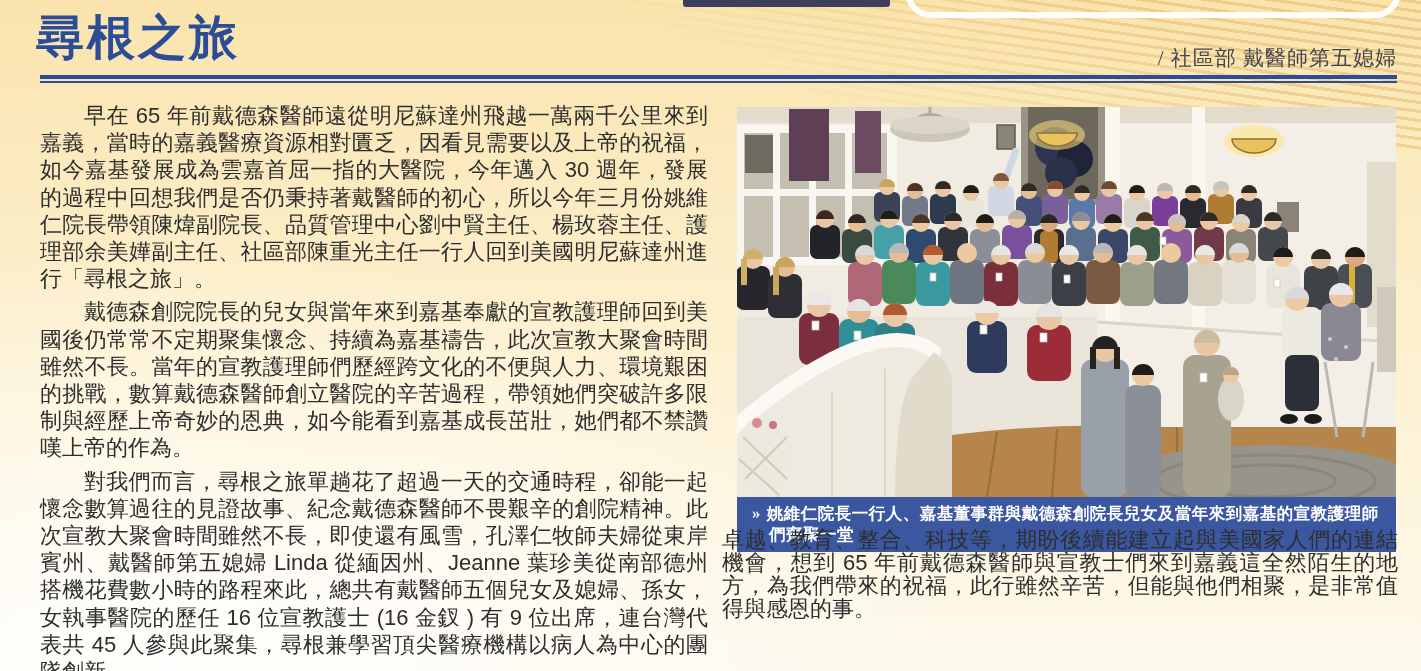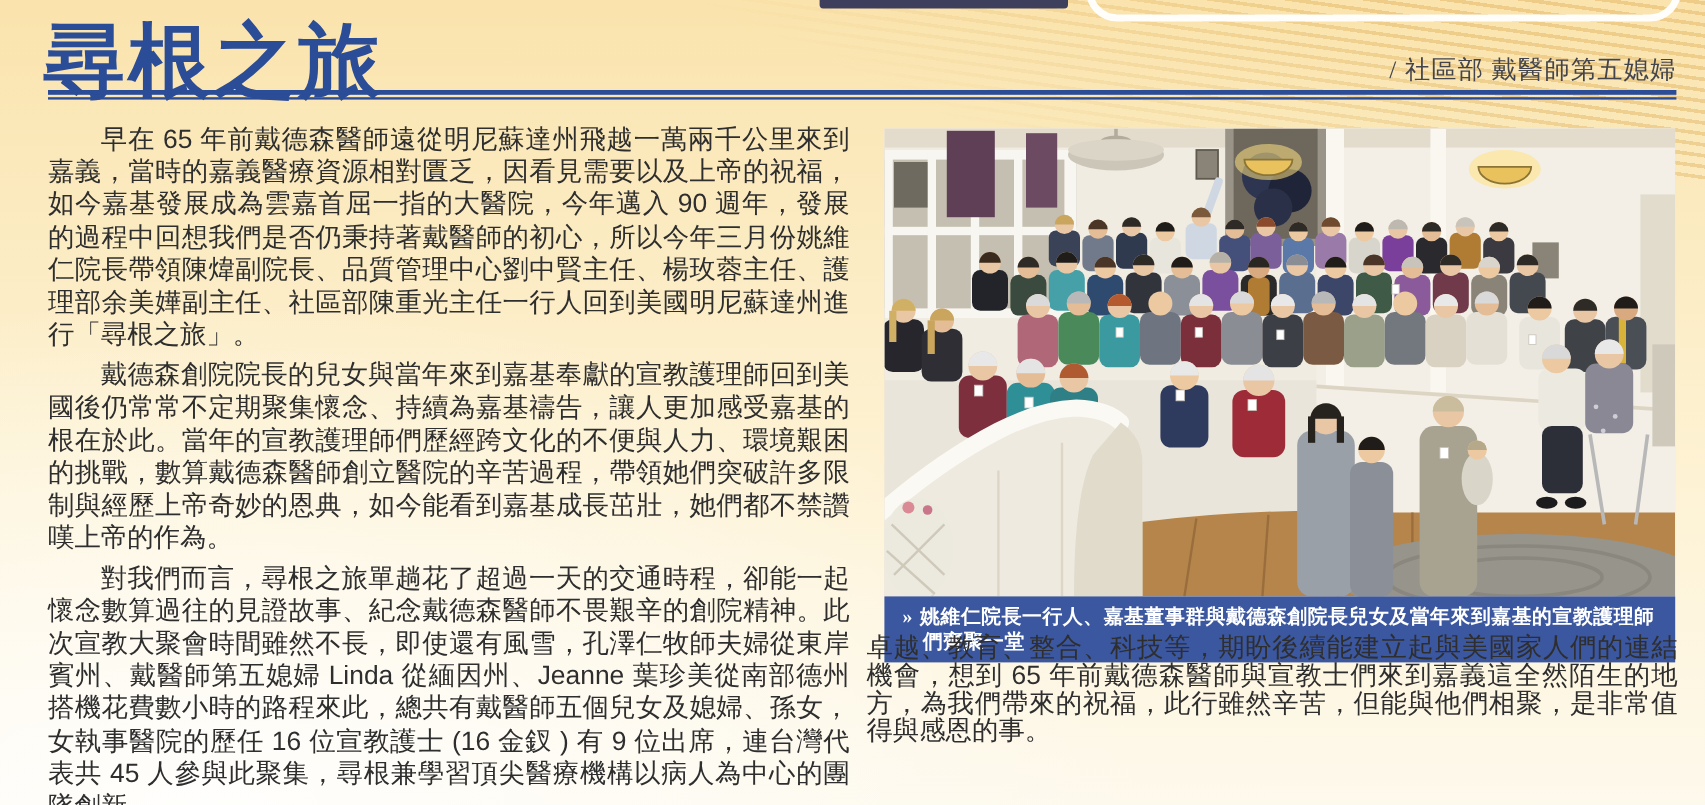--- a/index.html
+++ b/index.html
@@ -14,21 +14,21 @@
     position:absolute;top:0;left:540px;width:881px;height:150px;
     background:repeating-linear-gradient(8deg, rgba(222,173,84,0) 0 6px, rgba(219,168,78,.38) 6px 9px);
     -webkit-mask-image:linear-gradient(205deg, #000 25%, transparent 70%);
     mask-image:linear-gradient(205deg, #000 25%, transparent 70%);
     pointer-events:none;
   }
   .navy-tab{position:absolute;left:683px;top:0;width:207px;height:7px;background:#3e3f5d;border-radius:0 0 3px 3px;}
   .white-box{position:absolute;left:905px;top:-42px;width:484px;height:48px;border:6px solid rgba(255,255,255,.95);border-radius:26px;}
   .title{
     position:absolute;left:36px;top:6px;margin:0;
-    font-size:68px;font-weight:800;letter-spacing:3px;color:#2b4c97;
+    font-size:48px;font-weight:800;letter-spacing:3px;color:#2b4c97;
   }
   .byline{
     position:absolute;top:44px;right:24px;
     font-family:"Liberation Serif", serif;
     font-size:21px;color:#44444c;letter-spacing:1px;
   }
   .rule{position:absolute;left:40px;top:75px;width:1357px;border-top:4px solid #2b4c97;}
   .rule::after{content:"";display:block;margin-top:2px;border-top:2px solid #2b4c97;}
   .col-left{
     position:absolute;left:40px;top:102px;width:668px;
@@ -56,22 +56,22 @@
 
 <div class="stripes"></div>
 <div class="navy-tab"></div>
 <div class="white-box"></div>
 
 <h1 class="title">尋根之旅</h1>
 <div class="byline"><span>/</span> <span>社區部 戴醫師第五媳婦</span></div>
 <div class="rule"></div>
 
 <div class="col-left">
-  <p>早在 65 年前戴德森醫師遠從明尼蘇達州飛越一萬兩千公里來到嘉義，當時的嘉義醫療資源相對匱乏，因看見需要以及上帝的祝福，如今嘉基發展成為雲嘉首屈一指的大醫院，今年邁入 90 週年，發展的過程中回想我們是否仍秉持著戴醫師的初心，所以今年三月份姚維仁院長帶領陳煒副院長、品質管理中心劉中賢主任、楊玫蓉主任、護理部余美嬅副主任、社區部陳重光主任一行人回到美國明尼蘇達州進行「尋根之旅」。</p>
-  <p>戴德森創院院長的兒女與當年來到嘉基奉獻的宣教護理師回到美國後仍常常不定期聚集懷念、持續為嘉基禱告，讓人更加感受嘉基的根在於此。當年的宣教護理師們歷經跨文化的不便與人力、環境艱困的挑戰，數算戴德森醫師創立醫院的辛苦過程，帶領她們突破許多限制與經歷上帝奇妙的恩典，如今能看到嘉基成長茁壯，她們都不禁讚嘆上帝的作為。</p>
+  <p>早在 65 年前戴德森醫師遠從明尼蘇達州飛越一萬兩千公里來到嘉義，當時的嘉義醫療資源相對匱乏，因看見需要以及上帝的祝福，如今嘉基發展成為雲嘉首屈一指的大醫院，今年邁入 30 週年，發展的過程中回想我們是否仍秉持著戴醫師的初心，所以今年三月份姚維仁院長帶領陳煒副院長、品質管理中心劉中賢主任、楊玫蓉主任、護理部余美嬅副主任、社區部陳重光主任一行人回到美國明尼蘇達州進行「尋根之旅」。</p>
+  <p>戴德森創院院長的兒女與當年來到嘉基奉獻的宣教護理師回到美國後仍常常不定期聚集懷念、持續為嘉基禱告，此次宣教大聚會時間雖然不長。當年的宣教護理師們歷經跨文化的不便與人力、環境艱困的挑戰，數算戴德森醫師創立醫院的辛苦過程，帶領她們突破許多限制與經歷上帝奇妙的恩典，如今能看到嘉基成長茁壯，她們都不禁讚嘆上帝的作為。</p>
   <p>對我們而言，尋根之旅單趟花了超過一天的交通時程，卻能一起懷念數算過往的見證故事、紀念戴德森醫師不畏艱辛的創院精神。此次宣教大聚會時間雖然不長，即使還有風雪，孔澤仁牧師夫婦從東岸賓州、戴醫師第五媳婦 Linda 從緬因州、Jeanne 葉珍美從南部德州搭機花費數小時的路程來此，總共有戴醫師五個兒女及媳婦、孫女，女執事醫院的歷任 16 位宣教護士 (16 金釵 ) 有 9 位出席，連台灣代表共 45 人參與此聚集，尋根兼學習頂尖醫療機構以病人為中心的團隊創新</p>
 </div>
 
 <div class="photo">
   <svg viewBox="0 0 659 390" preserveAspectRatio="none">
 
     <g>
       <rect width="659" height="390" fill="#eae5da"></rect>
       <rect x="0" y="0" width="659" height="210" fill="#f0ece1"></rect>
       <rect x="360" y="0" width="299" height="330" fill="#f3efe6"></rect>

